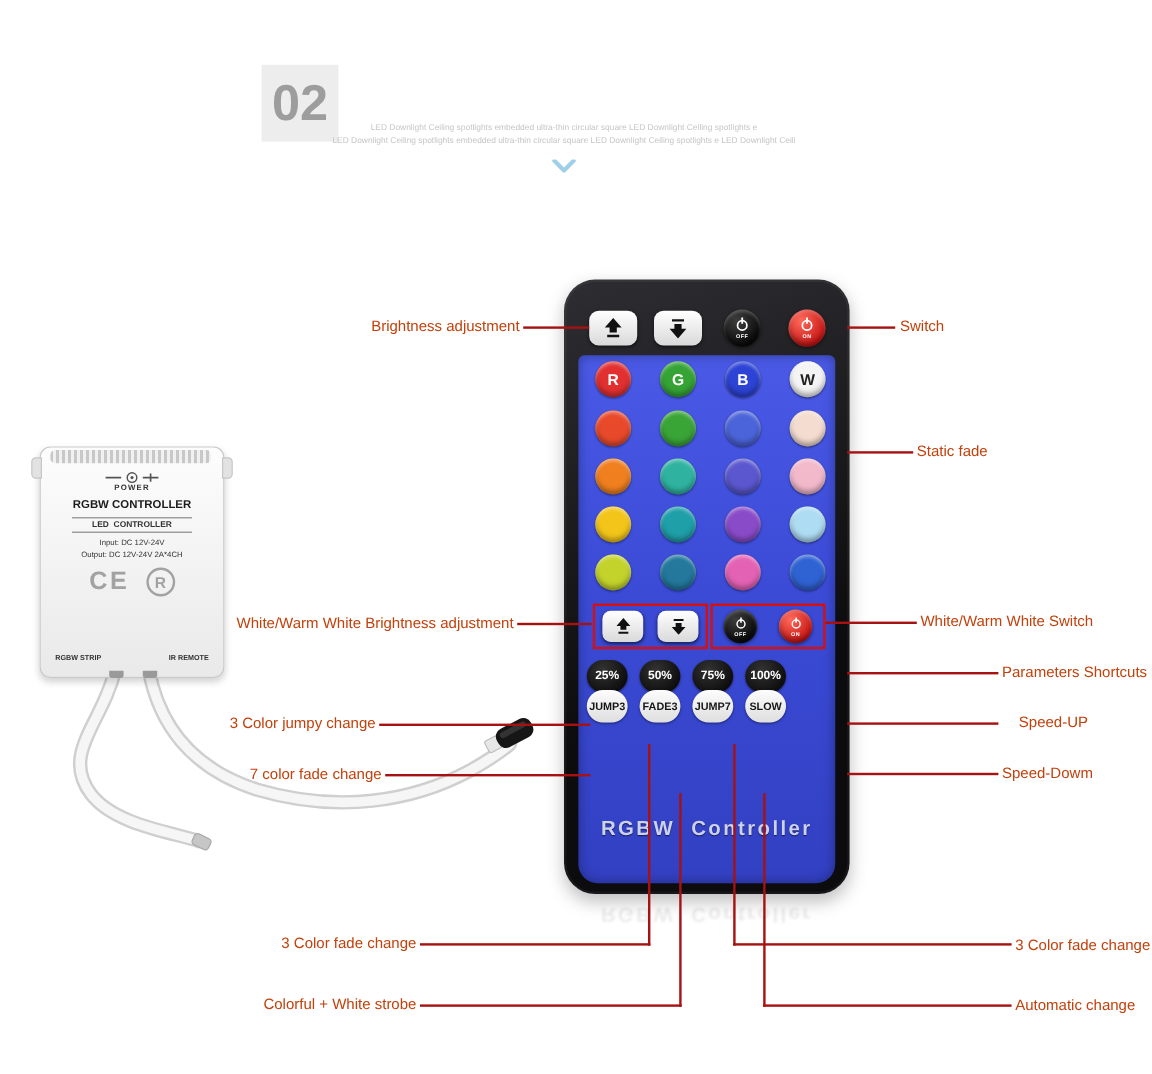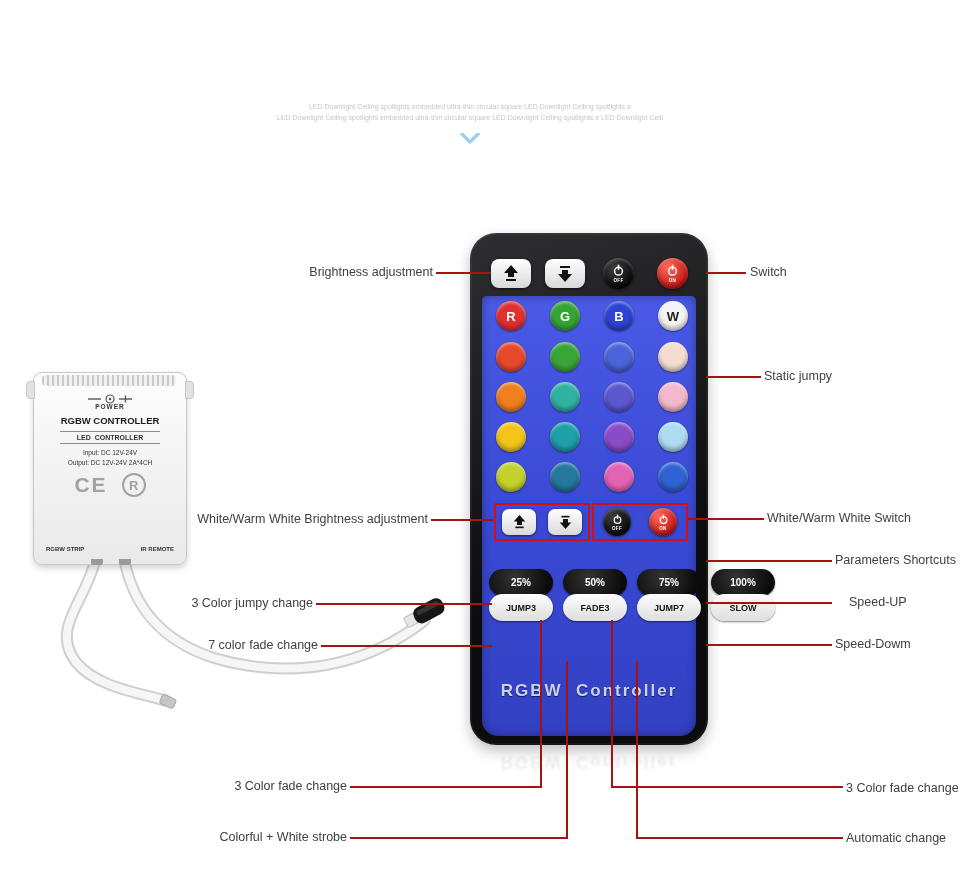--- a/index.html
+++ b/index.html
@@ -65,43 +65,44 @@
         column-gap:24px;row-gap:10px;}
   .cbtn{width:30px;height:30px;border-radius:50%;cursor:pointer;
         box-shadow:inset 0 2px 3px rgba(255,255,255,.45), inset 0 -3px 4px rgba(0,0,0,.35), 0 1px 2px rgba(0,0,0,.45);}
   .cbtn.letter{display:flex;align-items:center;justify-content:center;font-size:13px;font-weight:bold;}
   .wwbox{position:absolute;top:270px;height:38px;border:2px solid #d51010;
          display:flex;align-items:center;justify-content:space-around;box-sizing:border-box;}
   .wwbox.one{left:24px;width:96px;}
   .wwbox.two{left:122px;width:96px;}
   .wwbox .btn-sq,.wwbox .btn-rnd{position:static;}
   .pill-row{position:absolute;left:19px;display:flex;gap:10px;}
-  .pill{width:64px;height:27px;border-radius:14px;display:flex;align-items:center;justify-content:center;
-        font-weight:bold;cursor:pointer;margin-top:19px;}
+  .pill{width:34px;height:27px;border-radius:14px;display:flex;align-items:center;justify-content:center;
+        font-weight:bold;cursor:pointer;}
   .pill.dark{background:radial-gradient(circle at 40% 30%,#333,#0b0b0b 80%);color:#fff;font-size:10px;
              box-shadow:0 1px 2px rgba(0,0,0,.5);}
   .pill.light{background:linear-gradient(#fdfdfd,#dedede);color:#151515;font-size:9px;
               box-shadow:0 1px 2px rgba(0,0,0,.5);}
   .brand{position:absolute;left:0;top:448px;width:100%;text-align:center;font-size:17px;font-weight:bold;
          letter-spacing:2px;color:#ccd2ee;text-shadow:0 1px 1px rgba(0,0,0,.6);white-space:pre;}
   .brand-reflection{position:absolute;left:470px;top:752px;width:238px;text-align:center;font-size:17px;
          font-weight:bold;letter-spacing:2px;color:#9a9a9a;opacity:.18;transform:scaleY(-1);
          filter:blur(1px);white-space:pre;z-index:2;}
 
   
-  .lbl{position:absolute;color:#404040;font-size:12.5px;white-space:nowrap;z-index:6;}
+  .lbl{position:absolute;color:#c2410c;font-size:12.5px;white-space:nowrap;z-index:6;}
   .lbl.ra{text-align:right;}
   .hline{position:absolute;height:2px;background:#a61212;z-index:6;}
   .vline{position:absolute;width:2px;background:#a61212;z-index:6;}
 </style>
 </head>
 <body>
 
 <div class="canvas">
 
+  <div class="badge">02</div>
   <div class="subtitles">
     <div>LED Downlight Ceiling spotlights embedded ultra-thin circular square LED Downlight Ceiling spotlights e</div>
     <div>LED Downlight Ceiling spotlights embedded ultra-thin circular square LED Downlight Ceiling spotlights e LED Downlight Ceili</div>
   </div>
   <svg class="chev" width="20" height="12" viewBox="0 0 20 12">
     <polyline points="2,1 10,9 18,1" fill="none" stroke="#9fd0e8" stroke-width="3.5" stroke-linecap="round" stroke-linejoin="round"></polyline>
   </svg>
 
   <svg class="cables" width="960" height="895" viewBox="0 0 960 895">
     <path d="M 96 558 C 86 602, 50 628, 76 662 C 96 688, 146 694, 166 701" fill="none" stroke="#cfcfcf" stroke-width="12" stroke-linecap="round"></path>
@@ -252,21 +253,21 @@
   <div class="brand-reflection">RGBW  Controller</div>
 
   <div class="lbl ra" style="right:527px;top:265px;">Brightness adjustment</div>
   <div class="lbl ra" style="right:532px;top:512px;">White/Warm White Brightness adjustment</div>
   <div class="lbl ra" style="right:647px;top:596px;">3 Color jumpy change</div>
   <div class="lbl ra" style="right:642px;top:638px;">7 color fade change</div>
   <div class="lbl ra" style="right:613px;top:779px;">3 Color fade change</div>
   <div class="lbl ra" style="right:613px;top:830px;">Colorful + White strobe</div>
 
   <div class="lbl" style="left:750px;top:265px;">Switch</div>
-  <div class="lbl" style="left:764px;top:369px;">Static jumpy</div>
+  <div class="lbl" style="left:764px;top:369px;">Static fade</div>
   <div class="lbl" style="left:767px;top:511px;">White/Warm White Switch</div>
   <div class="lbl" style="left:835px;top:553px;">Parameters Shortcuts</div>
   <div class="lbl" style="left:849px;top:595px;">Speed-UP</div>
   <div class="lbl" style="left:835px;top:637px;">Speed-Dowm</div>
   <div class="lbl" style="left:846px;top:781px;">3 Color fade change</div>
   <div class="lbl" style="left:846px;top:831px;">Automatic change</div>
 
   <div class="hline" style="left:436px;top:272px;width:55px;"></div>
   <div class="hline" style="left:431px;top:519px;width:62px;"></div>
   <div class="hline" style="left:316px;top:603px;width:176px;"></div>

